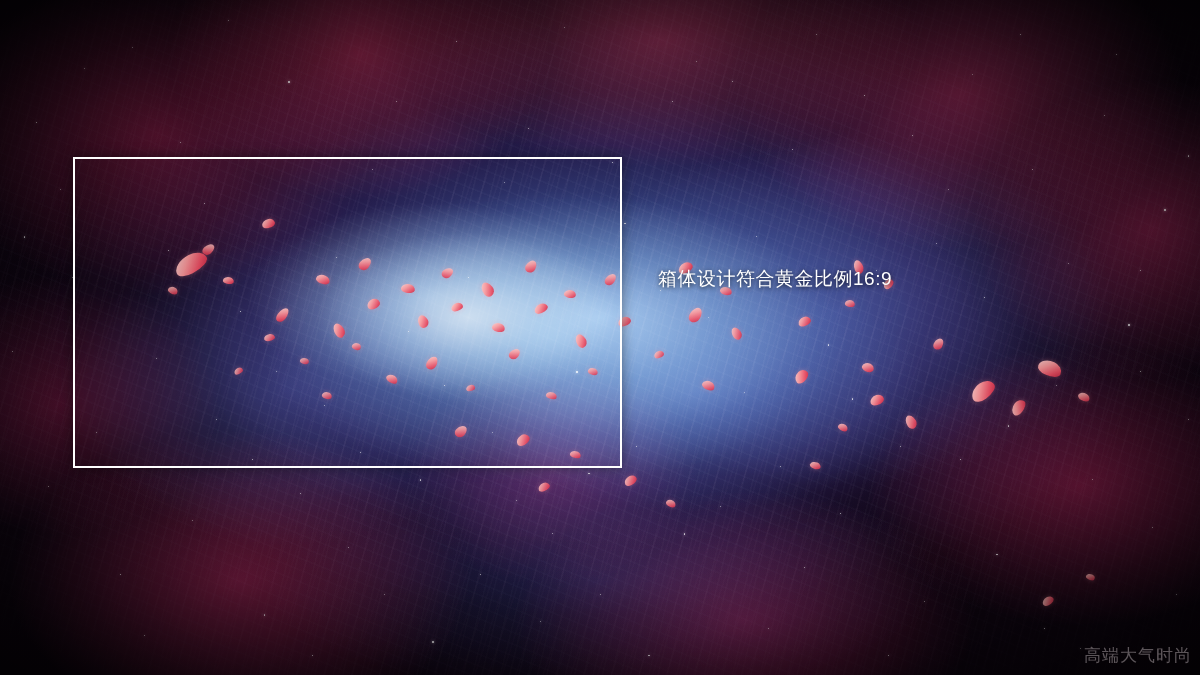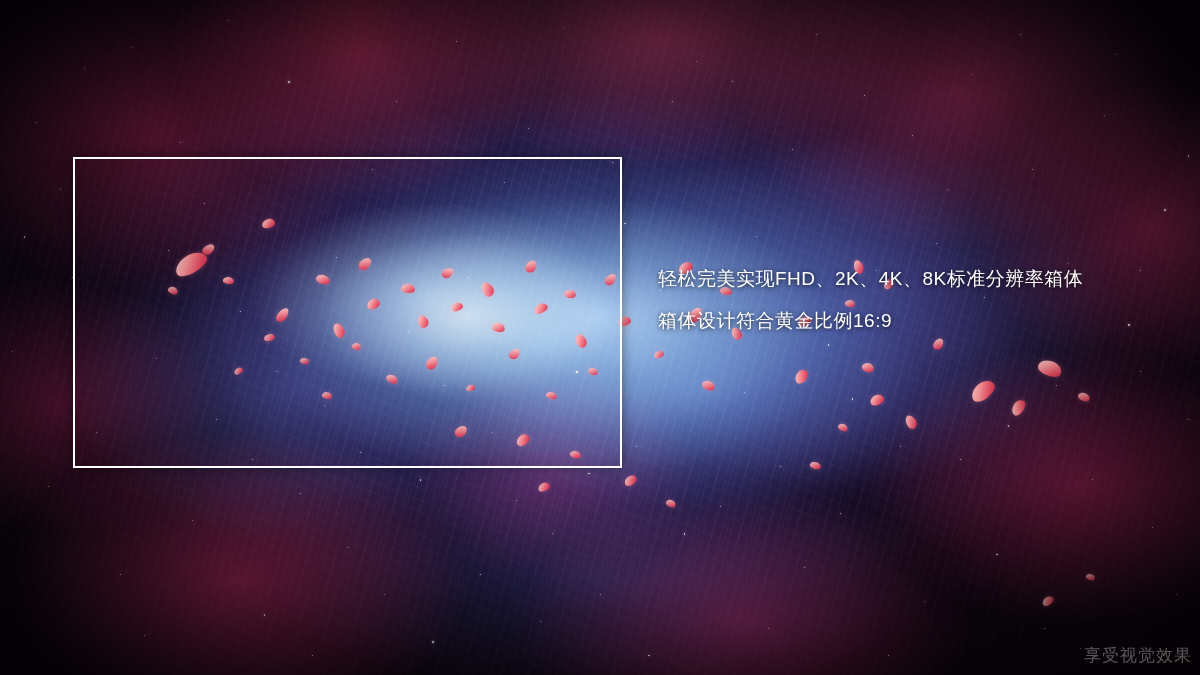--- a/index.html
+++ b/index.html
@@ -347,18 +347,17 @@
           <span class="petal" style="left:38%;top:63%;width:10px;height:13px;transform:rotate(42deg);opacity:0.86"></span>
           <span class="petal" style="left:14%;top:42.5%;width:10px;height:7px;transform:rotate(30deg);opacity:0.84"></span>
           <span class="petal" style="left:19.5%;top:54.5%;width:9px;height:6px;transform:rotate(-24deg);opacity:0.8"></span>
           <span class="petal" style="left:26.8%;top:58%;width:10px;height:7px;transform:rotate(20deg);opacity:0.82"></span>
         </div>
       <div class="neb neb-vig"></div>
     </div>
   </div>
 
   <div id="bodytext">
-    <div class="line">轻松完美实现FHD、2K、4K、8K标准分辨率箱体</div>
     <div class="line">箱体设计符合黄金比例16:9</div>
   </div>
 
-  <div id="watermark">享受视觉效果</div>
+  <div id="watermark">高端大气时尚</div>
 </div>
 
 </body></html>

